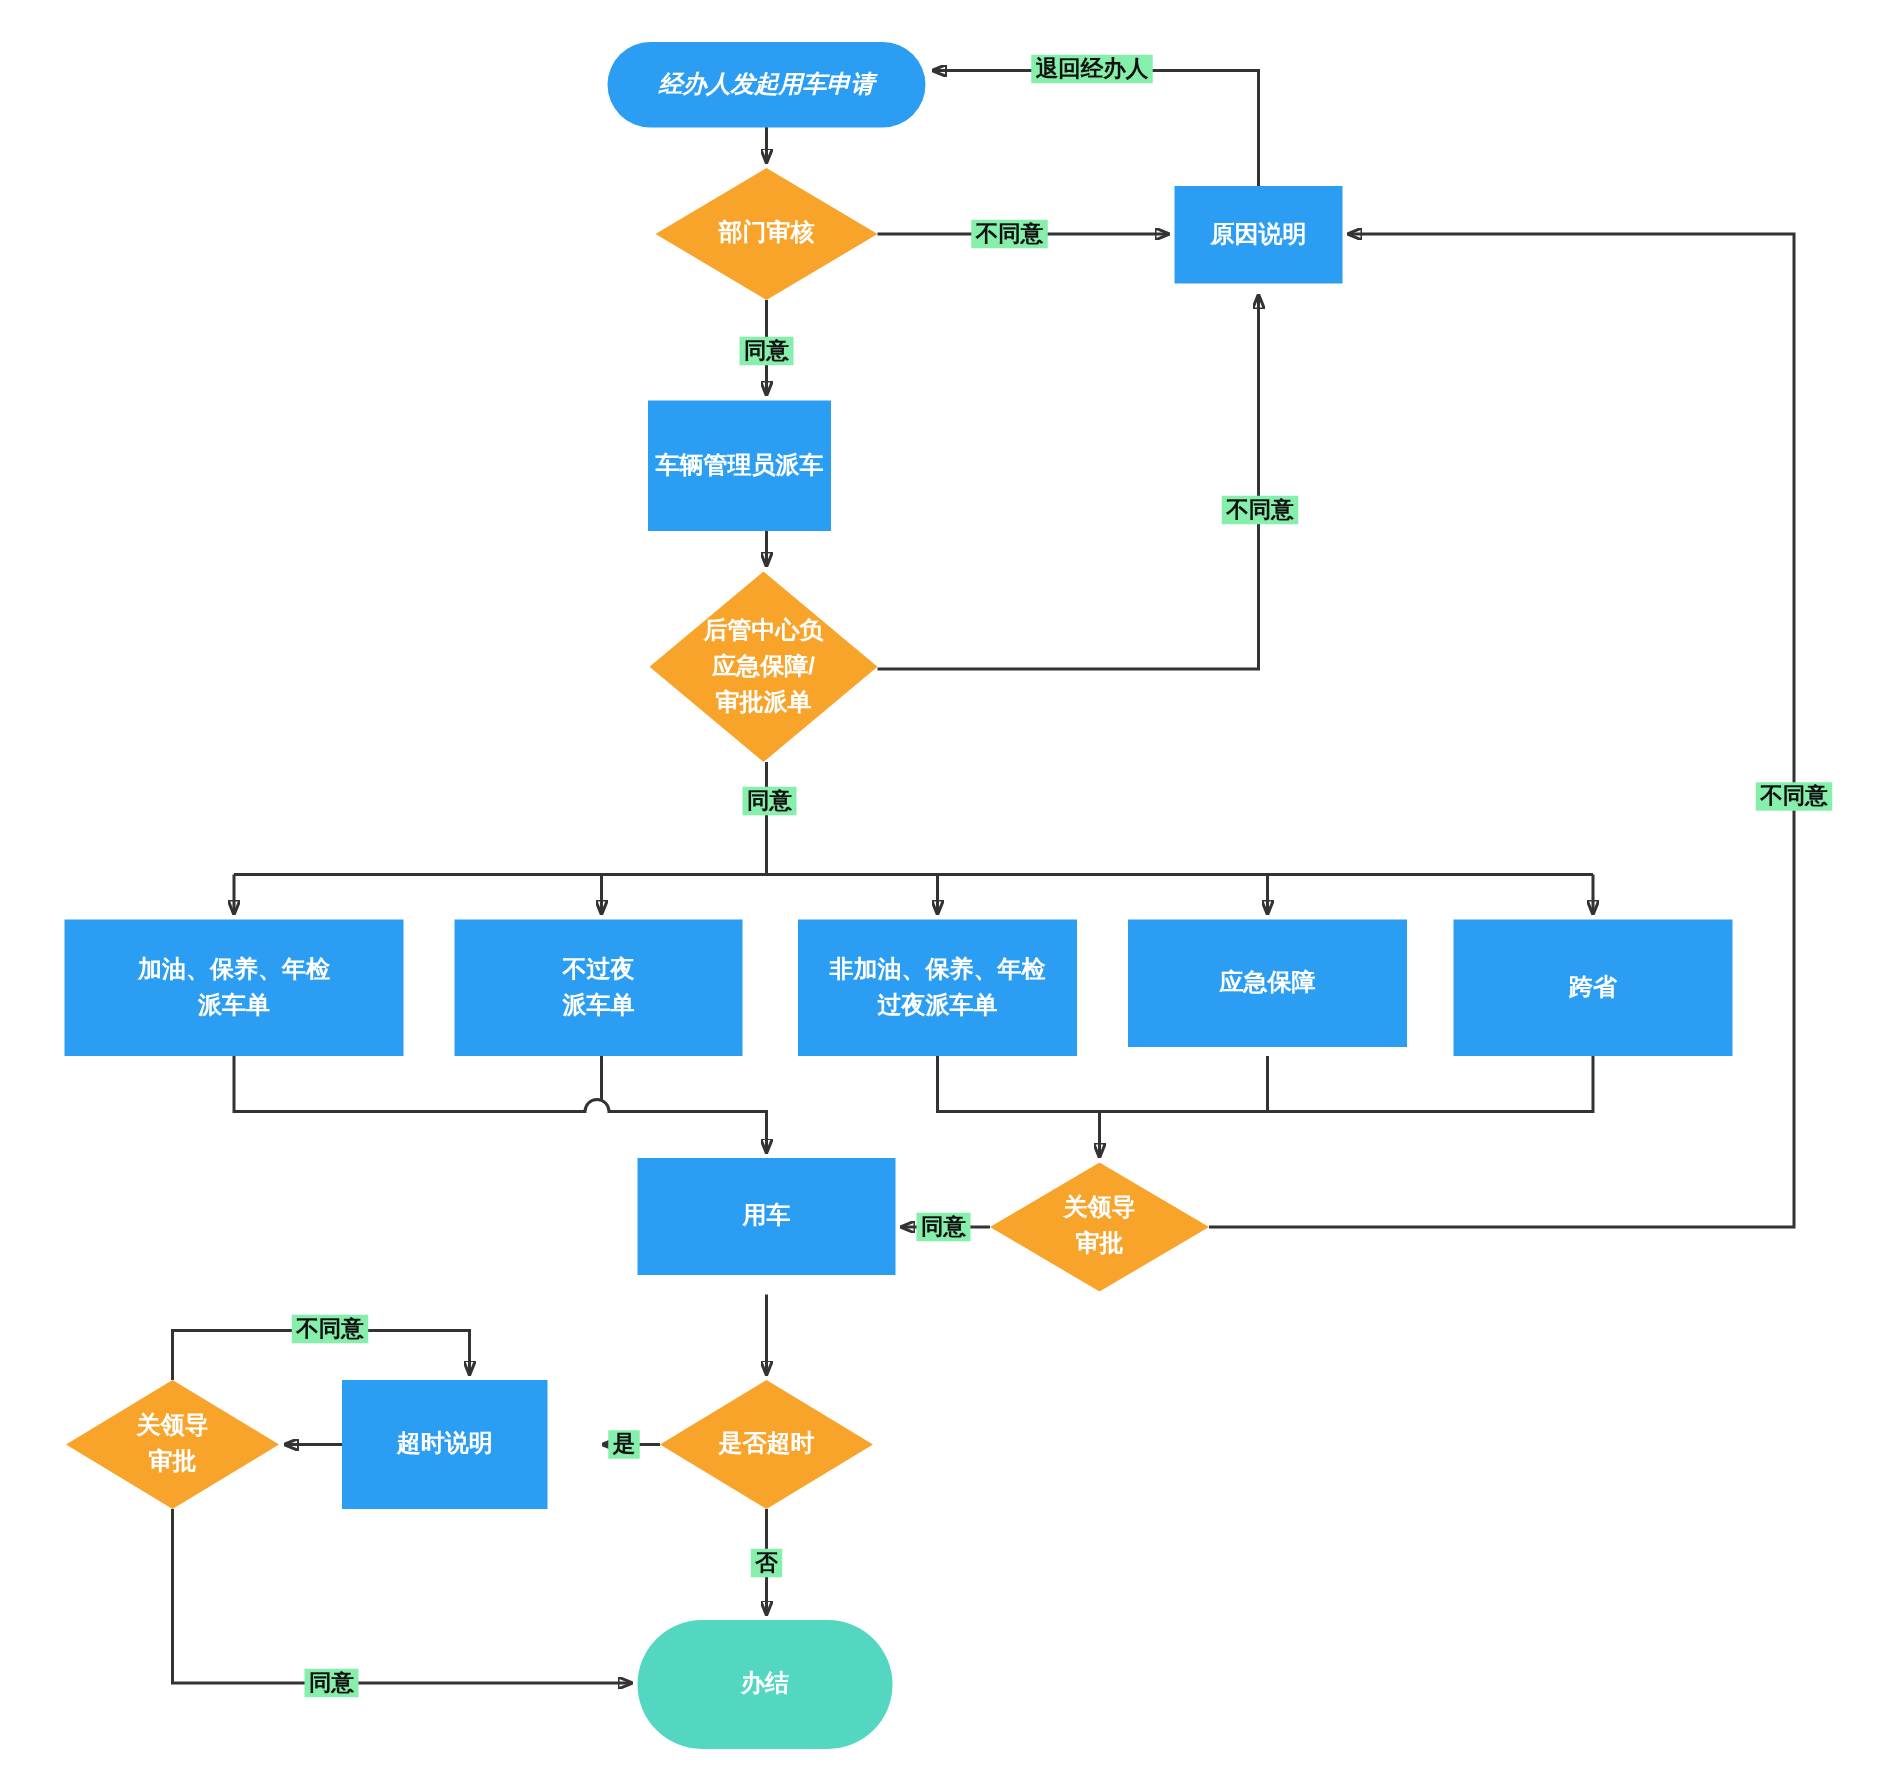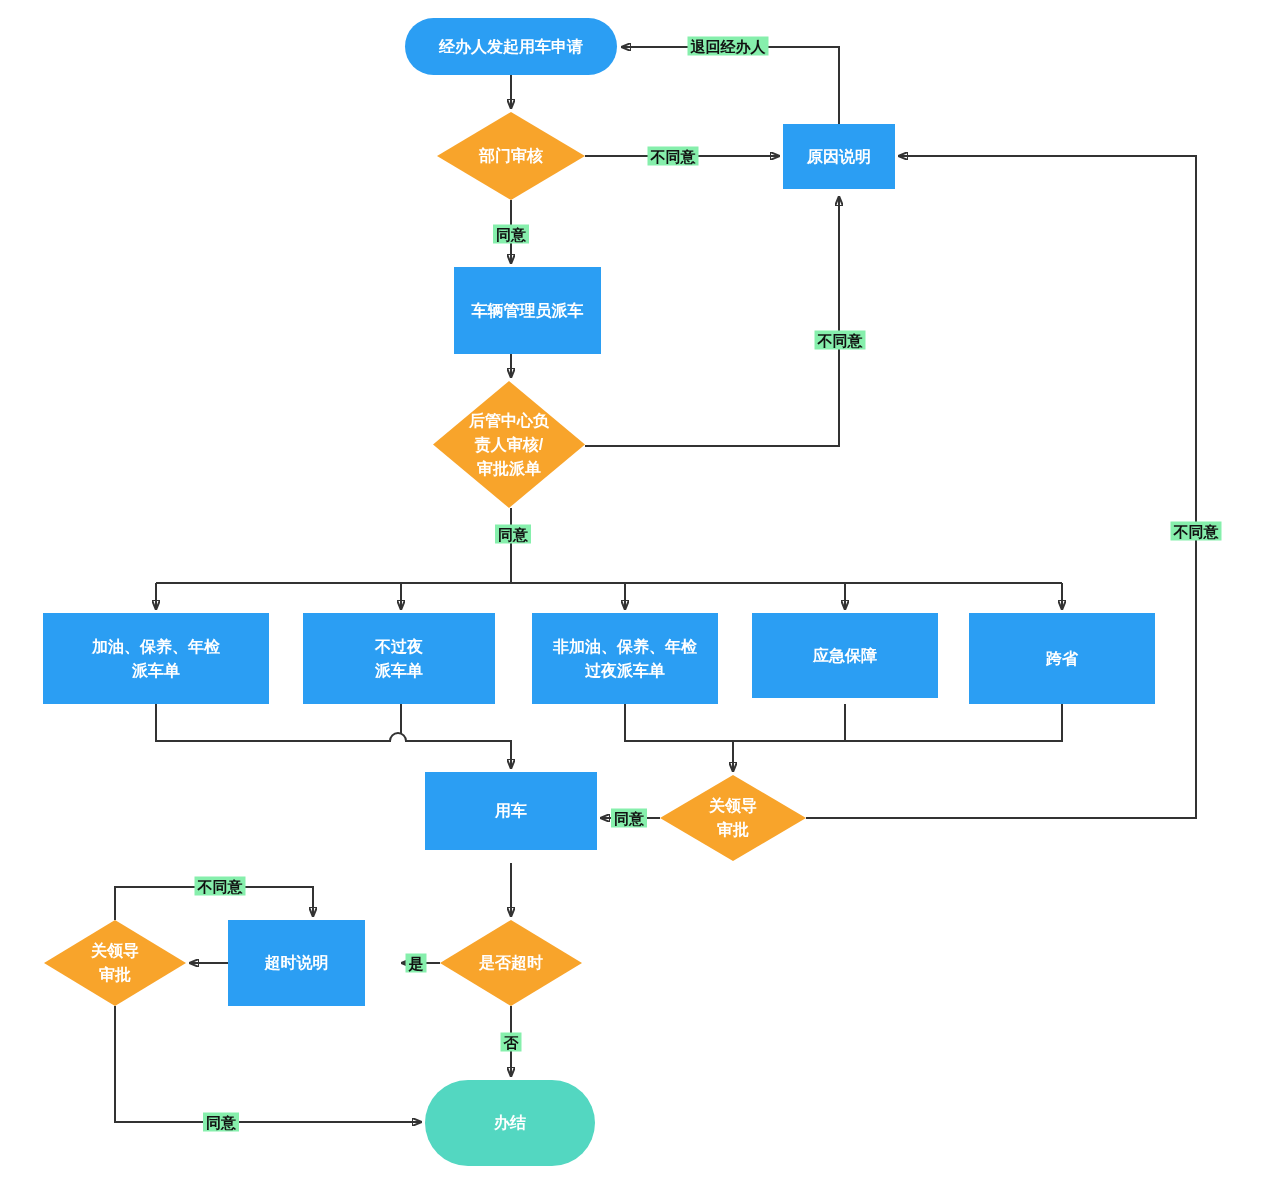--- a/index.html
+++ b/index.html
@@ -64,30 +64,30 @@
     <path d="M660 818 H601" marker-end="url(#arr)"></path>
     <path d="M806 818 H1196 V156 H899" marker-end="url(#arr)"></path>
     <path d="M511 863 V916" marker-end="url(#arr)"></path>
     <path d="M440 963 H402" marker-end="url(#arr)"></path>
     <path d="M228 963 H190" marker-end="url(#arr)"></path>
     <path d="M115 920 V887 H313 V916" marker-end="url(#arr)"></path>
     <path d="M511 1006 V1076" marker-end="url(#arr)"></path>
     <path d="M115 1006 V1122 H421" marker-end="url(#arr)"></path>
   </svg>
 
-  <div class="node pill" style="left:405px;top:18px;width:212px;height:57px;">经办人发起用车申请</div>
+  <div class="node pill" style="left:405px;top:28px;width:212px;height:57px;font-style:italic;">经办人发起用车申请</div>
 
   <div class="node diamond" style="left:437px;top:112px;width:148px;height:88px;">部门审核</div>
 
   <div class="node rect" style="left:783px;top:124px;width:112px;height:65px;">原因说明</div>
 
-  <div class="node rect" style="left:454px;top:267px;width:147px;height:87px;">车辆管理员派车</div>
+  <div class="node rect" style="left:432px;top:267px;width:122px;height:87px;">车辆管理员派车</div>
 
   <div class="node diamond" style="left:433px;top:381px;width:152px;height:127px;">后管中心负
-责人审核/
+应急保障/
 审批派单</div>
 
   <div class="node rect" style="left:43px;top:613px;width:226px;height:91px;">加油、保养、年检
 派车单</div>
 
   <div class="node rect" style="left:303px;top:613px;width:192px;height:91px;">不过夜
 派车单</div>
 
   <div class="node rect" style="left:532px;top:613px;width:186px;height:91px;">非加油、保养、年检
 过夜派车单</div>

